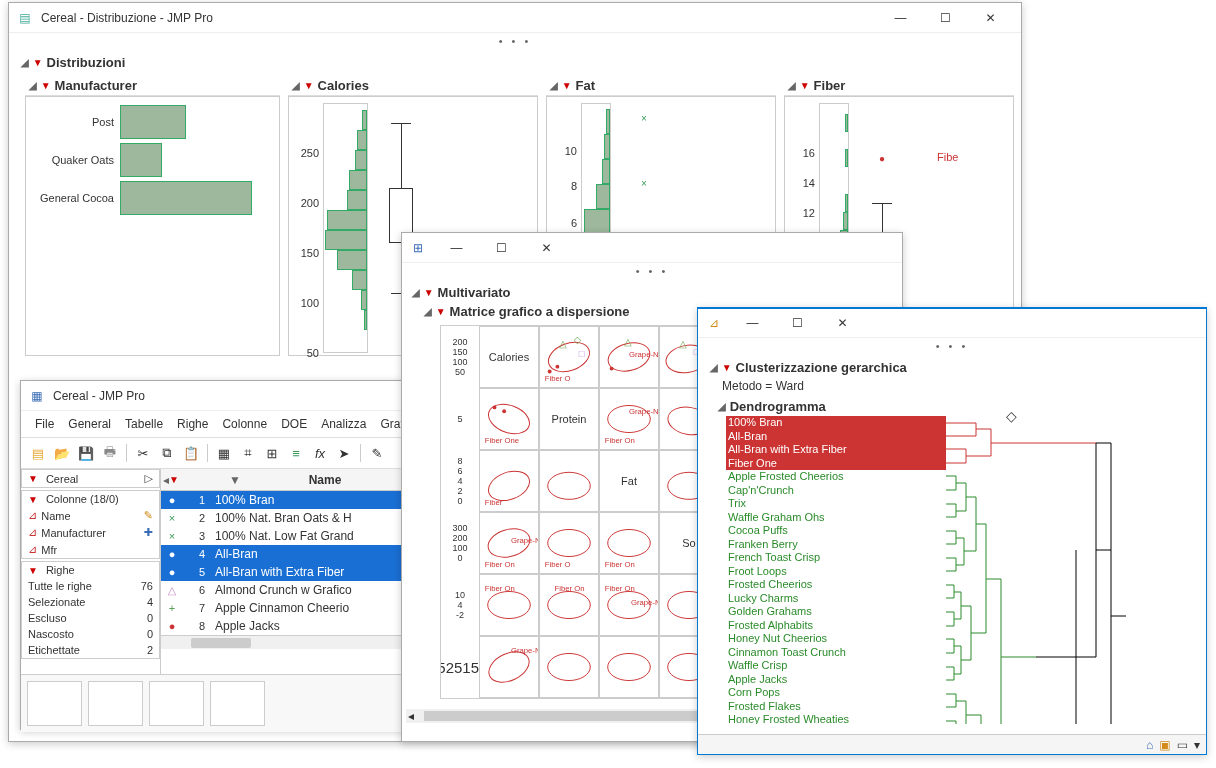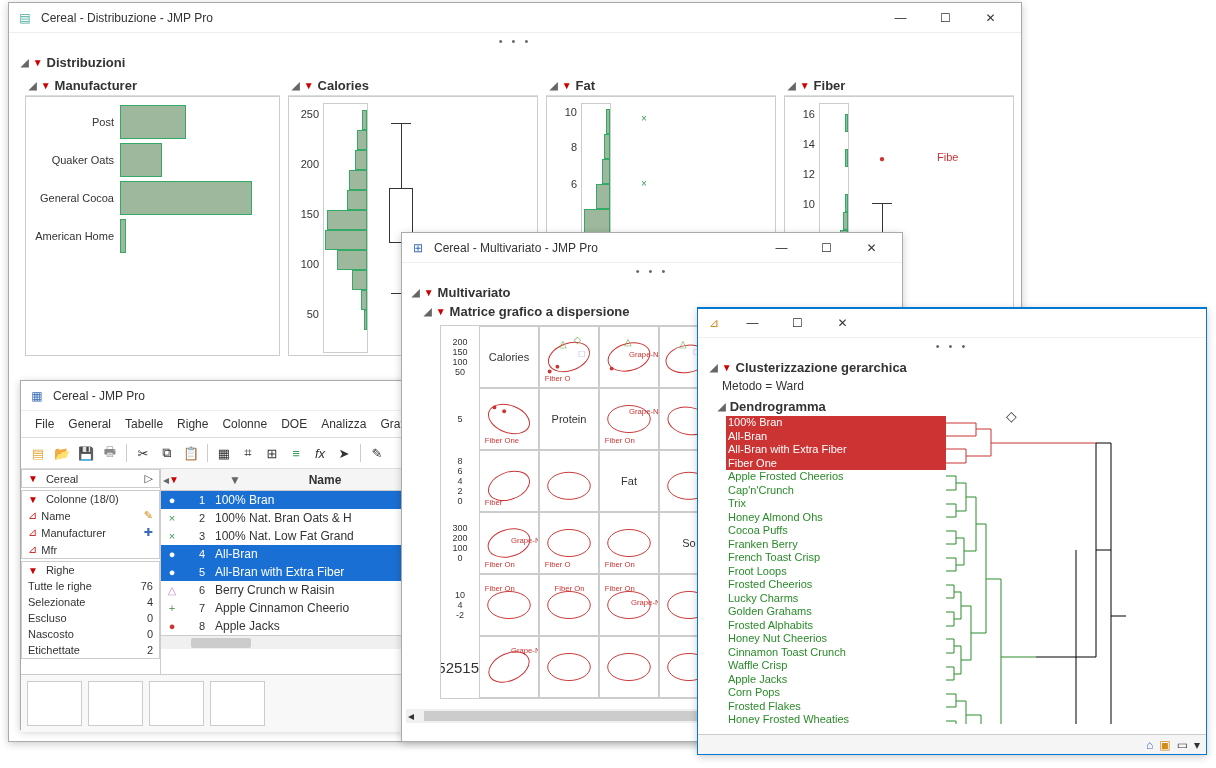--- a/index.html
+++ b/index.html
@@ -19,21 +19,21 @@
 .dist-container { display: flex; gap: 8px; padding: 4px 8px; }
 .dist-col { flex: 0 0 auto; }
 .dist-col .section-hdr { border-bottom: 1px solid #ddd; }
 .dist-plot { background: #fff; padding: 6px 4px; position: relative; }
 .hist-row { display: flex; align-items: center; height: 38px; }
 .hist-label { width: 90px; text-align: right; padding-right: 6px; font-size: 11px; }
 .hist-bar-area { width: 150px; height: 100%; position: relative; }
 .hist-bar { position: absolute; left: 0; background: #9db89d; border: 1px solid #3a6; }
 .num-hist { display: flex; height: 250px; }
 .num-axis { width: 30px; position: relative; text-align: right; font-size: 11px; }
-.num-tick { position: absolute; right: 4px; }
+.num-tick { position: absolute; right: 4px; margin-top: 39px; }
 .num-bars { width: 45px; position: relative; border: 1px solid #ccc; }
 .num-bar { position: absolute; right: 0; background: #9db89d; border: 1px solid #3a6; }
 .box-area { width: 50px; position: relative; margin-left: 8px; }
 .box-whisker { width: 1px; background: #333; position: absolute; left: 50%; }
 .box-body { width: 24px; height: 60px; border: 1px solid #333; background: #fff; position: absolute; left: 50%; transform: translateX(-50%); }
 .outlier { position: absolute; left: 50%; transform: translateX(-50%); font-size: 10px; }
 .menubar { display: flex; gap: 2px; padding: 4px 8px; border-bottom: 1px solid #ddd; font-size: 12px; }
 .menuitem { padding: 2px 6px; cursor: pointer; }
 .toolbar { display: flex; gap: 2px; padding: 4px 6px; border-bottom: 1px solid #ddd; align-items: center; }
 .tool-btn { width: 22px; height: 22px; display: flex; align-items: center; justify-content: center; cursor: pointer; border: 1px solid transparent; font-size: 13px; }
@@ -99,26 +99,20 @@
               <div class="hist-bar-area">
                 <div class="hist-bar" style="top:2px;height:34px;width:42px;"></div>
               </div>
             </div>
           <div class="hist-row">
               <div class="hist-label">General Cocoa</div>
               <div class="hist-bar-area">
                 <div class="hist-bar" style="top:2px;height:34px;width:132px;"></div>
               </div>
             </div>
-          <div class="hist-row">
-              <div class="hist-label">American Home</div>
-              <div class="hist-bar-area">
-                <div class="hist-bar" style="top:2px;height:34px;width:6px;"></div>
-              </div>
-            </div>
         </div>
       </div>
 
       <div class="dist-col" style="width:250px;">
         <div class="section-hdr">
             <span class="disclosure">◢</span>
             <span class="red-tri">▼</span>
             <span>Calories</span>
           </div>
         <div class="dist-plot outline" style="height:260px;">
@@ -340,21 +334,21 @@
             <span class="cell">All-Bran</span>
           </div>
           <div class="data-row sel">
             <span class="marker" style="color:#fff">●</span>
             <span class="rownum">5</span>
             <span class="cell">All-Bran with Extra Fiber</span>
           </div>
           <div class="data-row">
             <span class="marker" style="color:#c88fc8">△</span>
             <span class="rownum">6</span>
-            <span class="cell">Berry Crunch w Raisin</span>
+            <span class="cell">Almond Crunch w Grafico</span>
           </div>
           <div class="data-row">
             <span class="marker" style="color:#5aa05a">+</span>
             <span class="rownum">7</span>
             <span class="cell">Apple Cinnamon Cheerio</span>
           </div>
           <div class="data-row">
             <span class="marker" style="color:#c33">●</span>
             <span class="rownum">8</span>
             <span class="cell">Apple Jacks</span>
@@ -369,21 +363,20 @@
     <div class="thumb"></div>
     <div class="thumb"></div>
     <div class="thumb"></div>
     <div class="thumb"></div>
   </div>
 </div>
 
 <div class="window" style="left:401px; top:232px; width:502px; height:510px;">
   <div class="titlebar">
     <span class="tb-icon" style="color:#3a6db5;">⊞</span>
-    <span class="tb-title">Cereal - Multivariato - JMP Pro</span>
     <div class="tb-btns">
       <div class="tb-btn">—</div>
       <div class="tb-btn">☐</div>
       <div class="tb-btn">✕</div>
     </div>
   </div>
   <div class="ellipsis">• • •</div>
   <div style="padding:4px 6px;">
     <div class="section-hdr">
         <span class="disclosure">◢</span>
@@ -598,21 +591,21 @@
       </div>
     <div style="display:flex; padding-left:20px; position:relative;">
       <div style="width:220px;" id="dendro-labels">
           <div class="dendro-item cluster-red">100% Bran</div>
           <div class="dendro-item cluster-red">All-Bran</div>
           <div class="dendro-item cluster-red">All-Bran with Extra Fiber</div>
           <div class="dendro-item cluster-red">Fiber One</div>
           <div class="dendro-item cluster-green">Apple Frosted Cheerios</div>
           <div class="dendro-item cluster-green">Cap'n'Crunch</div>
           <div class="dendro-item cluster-green">Trix</div>
-          <div class="dendro-item cluster-green">Honey Almond Ohs</div>
+          <div class="dendro-item cluster-green">Waffle Graham Ohs</div>
           <div class="dendro-item cluster-green">Cocoa Puffs</div>
           <div class="dendro-item cluster-green">Franken Berry</div>
           <div class="dendro-item cluster-green">French Toast Crisp</div>
           <div class="dendro-item cluster-green">Froot Loops</div>
           <div class="dendro-item cluster-green">Frosted Cheerios</div>
           <div class="dendro-item cluster-green">Lucky Charms</div>
           <div class="dendro-item cluster-green">Golden Grahams</div>
           <div class="dendro-item cluster-green">Frosted Alphabits</div>
           <div class="dendro-item cluster-green">Honey Nut Cheerios</div>
           <div class="dendro-item cluster-green">Cinnamon Toast Crunch</div>

